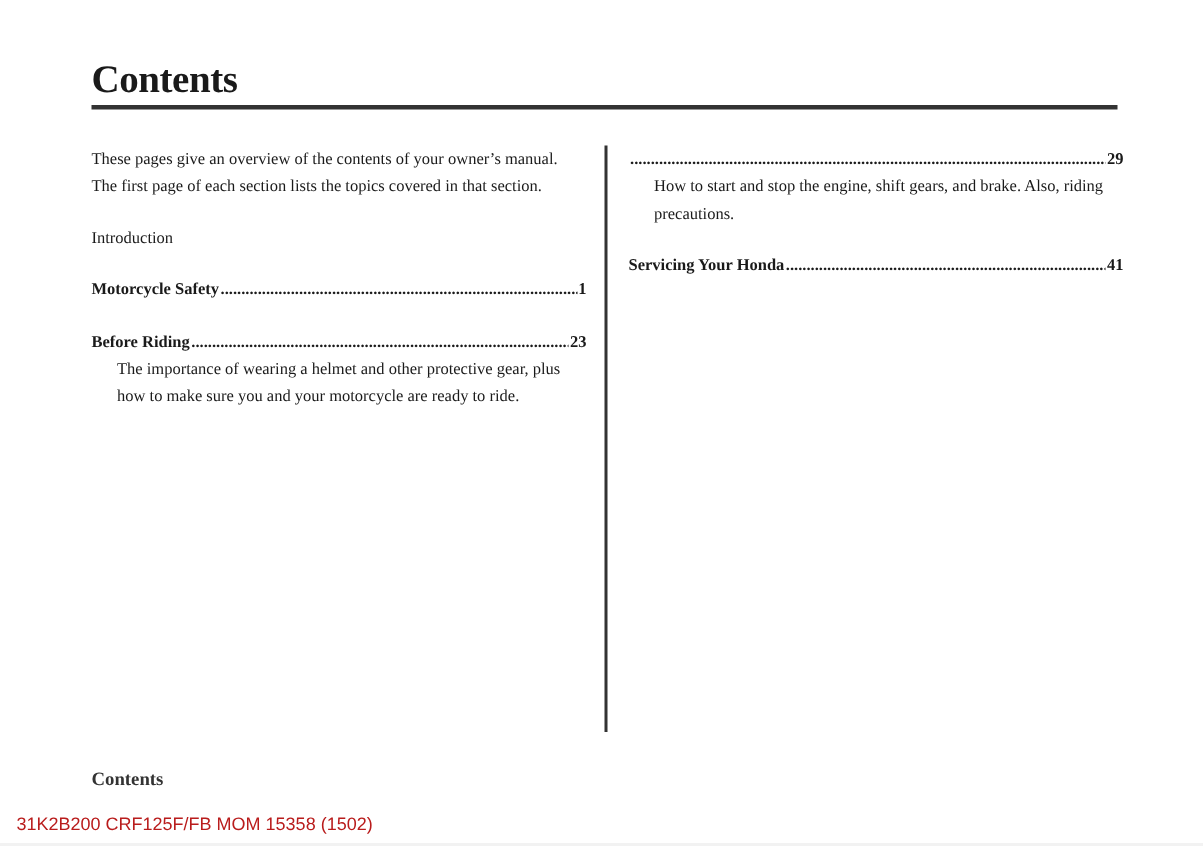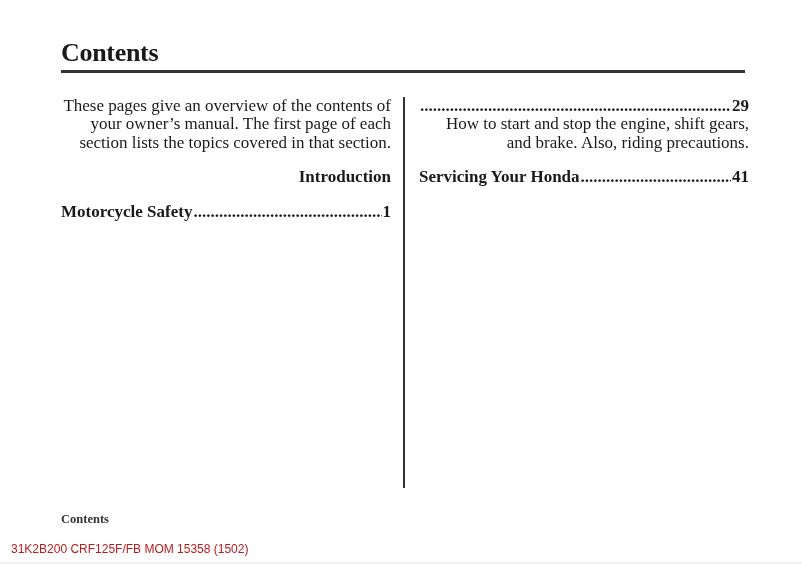--- a/index.html
+++ b/index.html
@@ -38,32 +38,31 @@
       position: absolute;
       left: 403px;
       top: 97px;
       width: 2px;
       height: 391px;
       background: #333333;
     }
     .col {
       position: absolute;
       top: 97px;
-      font-size: 17px;
+      font-size: 11px;
       line-height: 18.4px;
-      text-align: right;
     }
     .col-left { left: 61px; width: 330px; }
     .col-right { left: 419px; width: 330px; }
 
     .intro-text {
       margin: 0 0 16px 0;
     }
     .section-heading {
-      font-weight: bold;
+      font-weight: normal;
       margin: 0 0 16px 0;
     }
     .toc-entry {
       margin: 0 0 16px 0;
     }
     .toc-title-row {
       display: flex;
       align-items: baseline;
       font-weight: bold;
       white-space: nowrap;
@@ -122,20 +121,28 @@
 
   <div class="toc-entry">
     <div class="toc-title-row">
       <span class="toc-title">Motorcycle Safety</span>
       <span class="toc-leader"></span>
       <span class="toc-page">1</span>
     </div>
   </div>
 
 
+  <div class="toc-entry">
+    <div class="toc-title-row">
+      <span class="toc-title">Before Riding</span>
+      <span class="toc-leader"></span>
+      <span class="toc-page">23</span>
+    </div>
+    <p class="toc-desc">The importance of wearing a helmet and other protective gear, plus how to make sure you and your motorcycle are ready to ride.</p>
+  </div>
 </div>
 
 <div class="col col-right">
   <div class="toc-entry">
     <div class="toc-title-row">
       <span class="toc-leader"></span>
       <span class="toc-page">29</span>
     </div>
     <p class="toc-desc">How to start and stop the engine, shift gears, and brake. Also, riding precautions.</p>
   </div>

